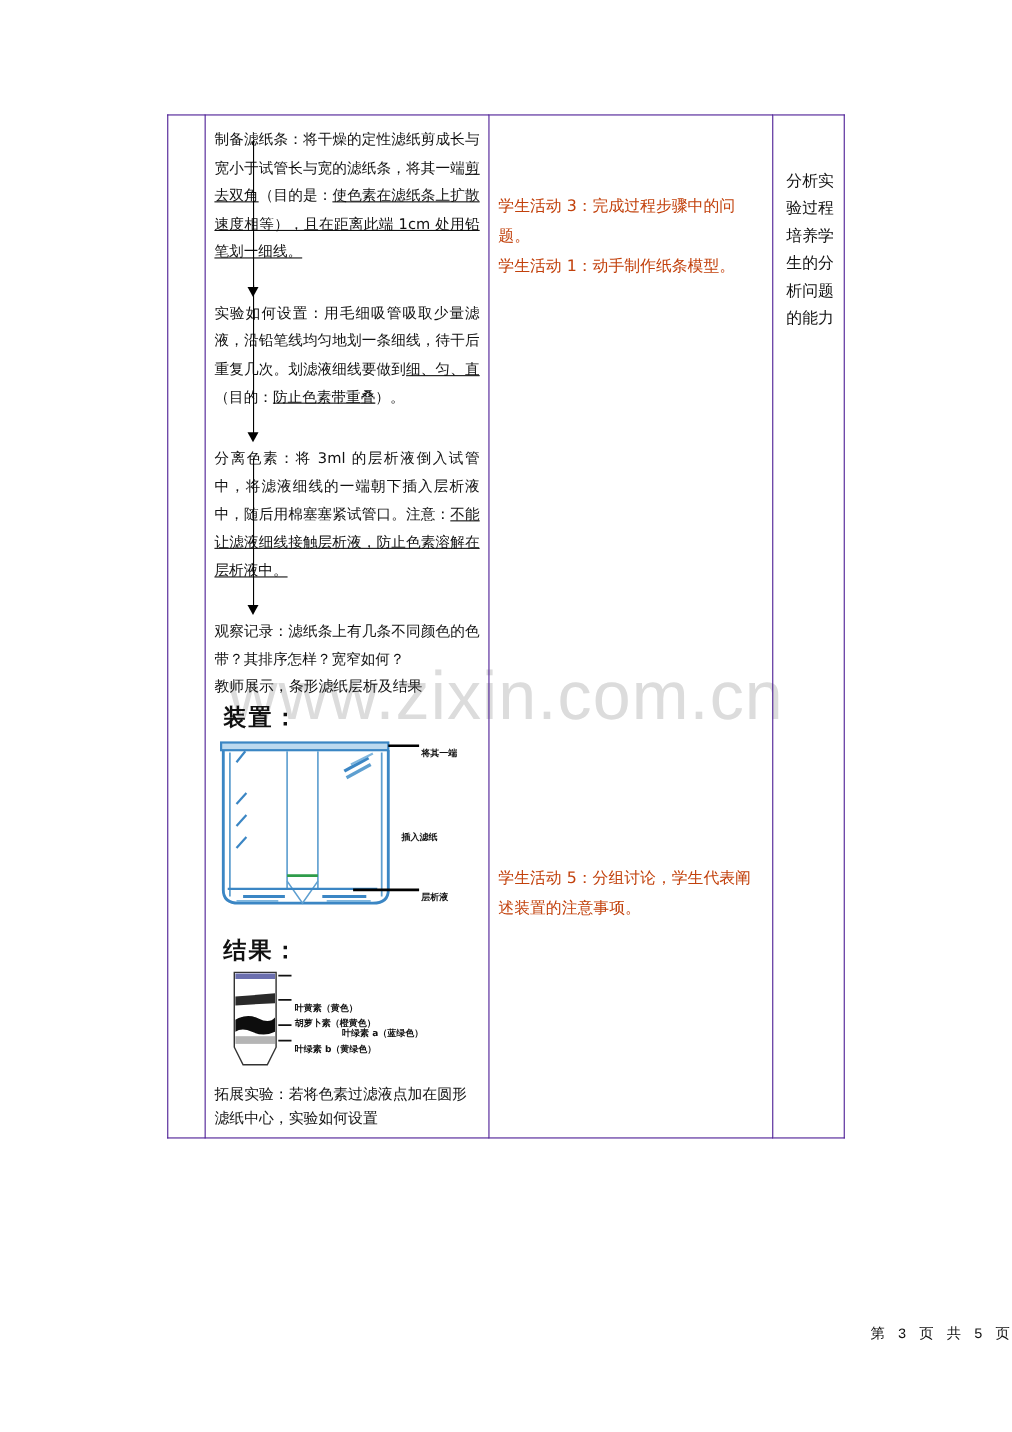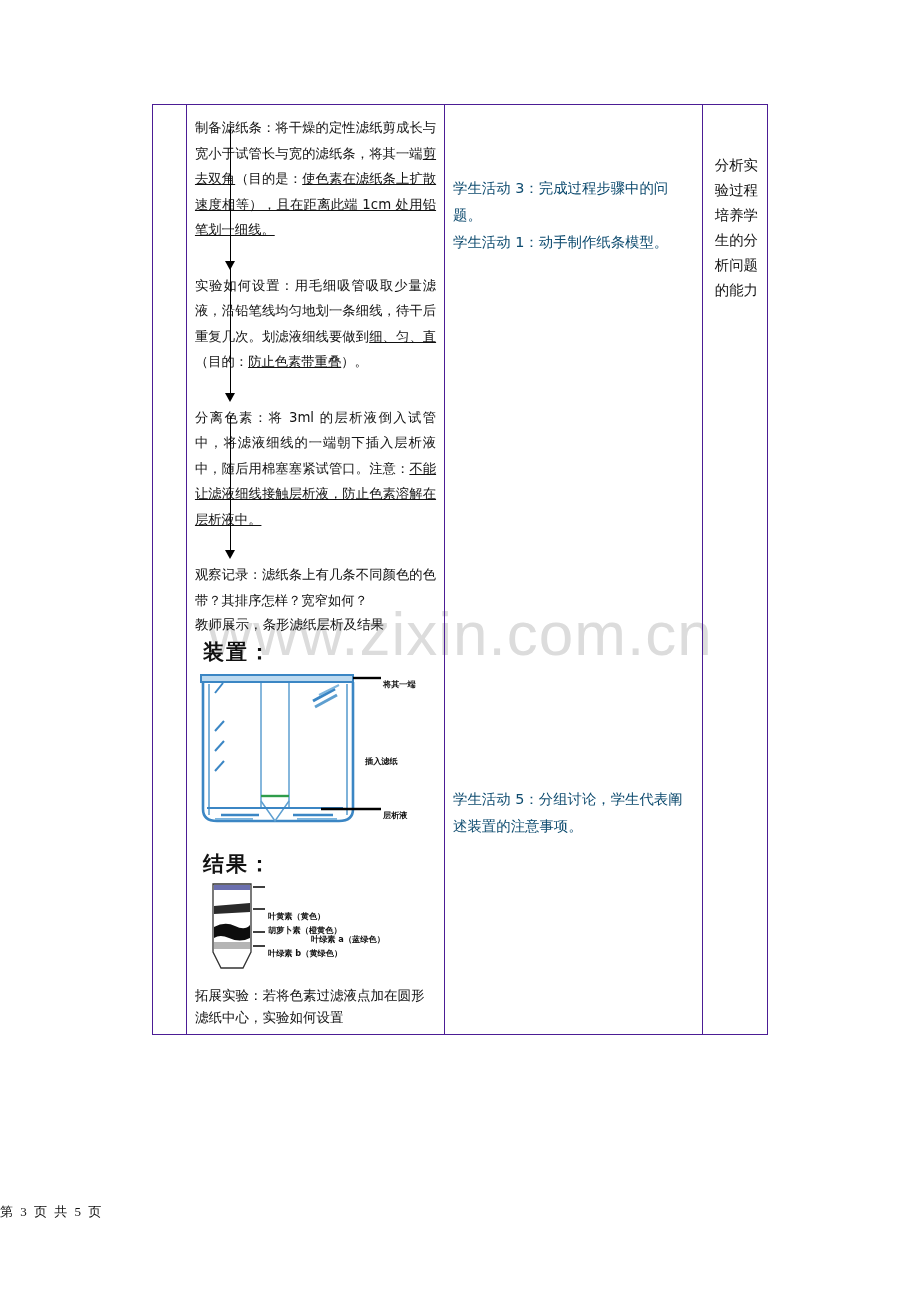--- a/index.html
+++ b/index.html
@@ -109,21 +109,21 @@
     font-size: 21px;
     letter-spacing: 2px;
     margin: 4px 0 4px 8px;
   }
 
   
   .acts {
     font-family: "DejaVu Sans", "Liberation Sans", sans-serif;
     font-size: 14.4px;
     line-height: 27px;
-    color: #0c4a6e;
+    color: #c2410c;
   }
   .acts .blk-a { padding: 70px 8px 0 8px; }
   .acts .blk-b { padding: 530px 8px 0 8px; }
 
   
   .aim {
     font-family: "DejaVu Sans", "Liberation Sans", sans-serif;
     font-size: 14.4px;
     line-height: 25px;
     color: #111;
@@ -131,22 +131,22 @@
     text-align: right;
     word-break: break-all;
   }
 
   
   #footer {
     position: absolute;
     left: 0;
     top: 1203px;
     width: 920px;
-    text-align: left;
-    font-family: Liberation Serif, serif;
+    text-align: right;
+    font-family: Liberation Mono, monospace;
     font-size: 13px;
     letter-spacing: 2px;
     color: #111;
     z-index: 12;
   }
 
   
   .diagram-wrap { position: relative; }
   .lbl {
     position: absolute;

